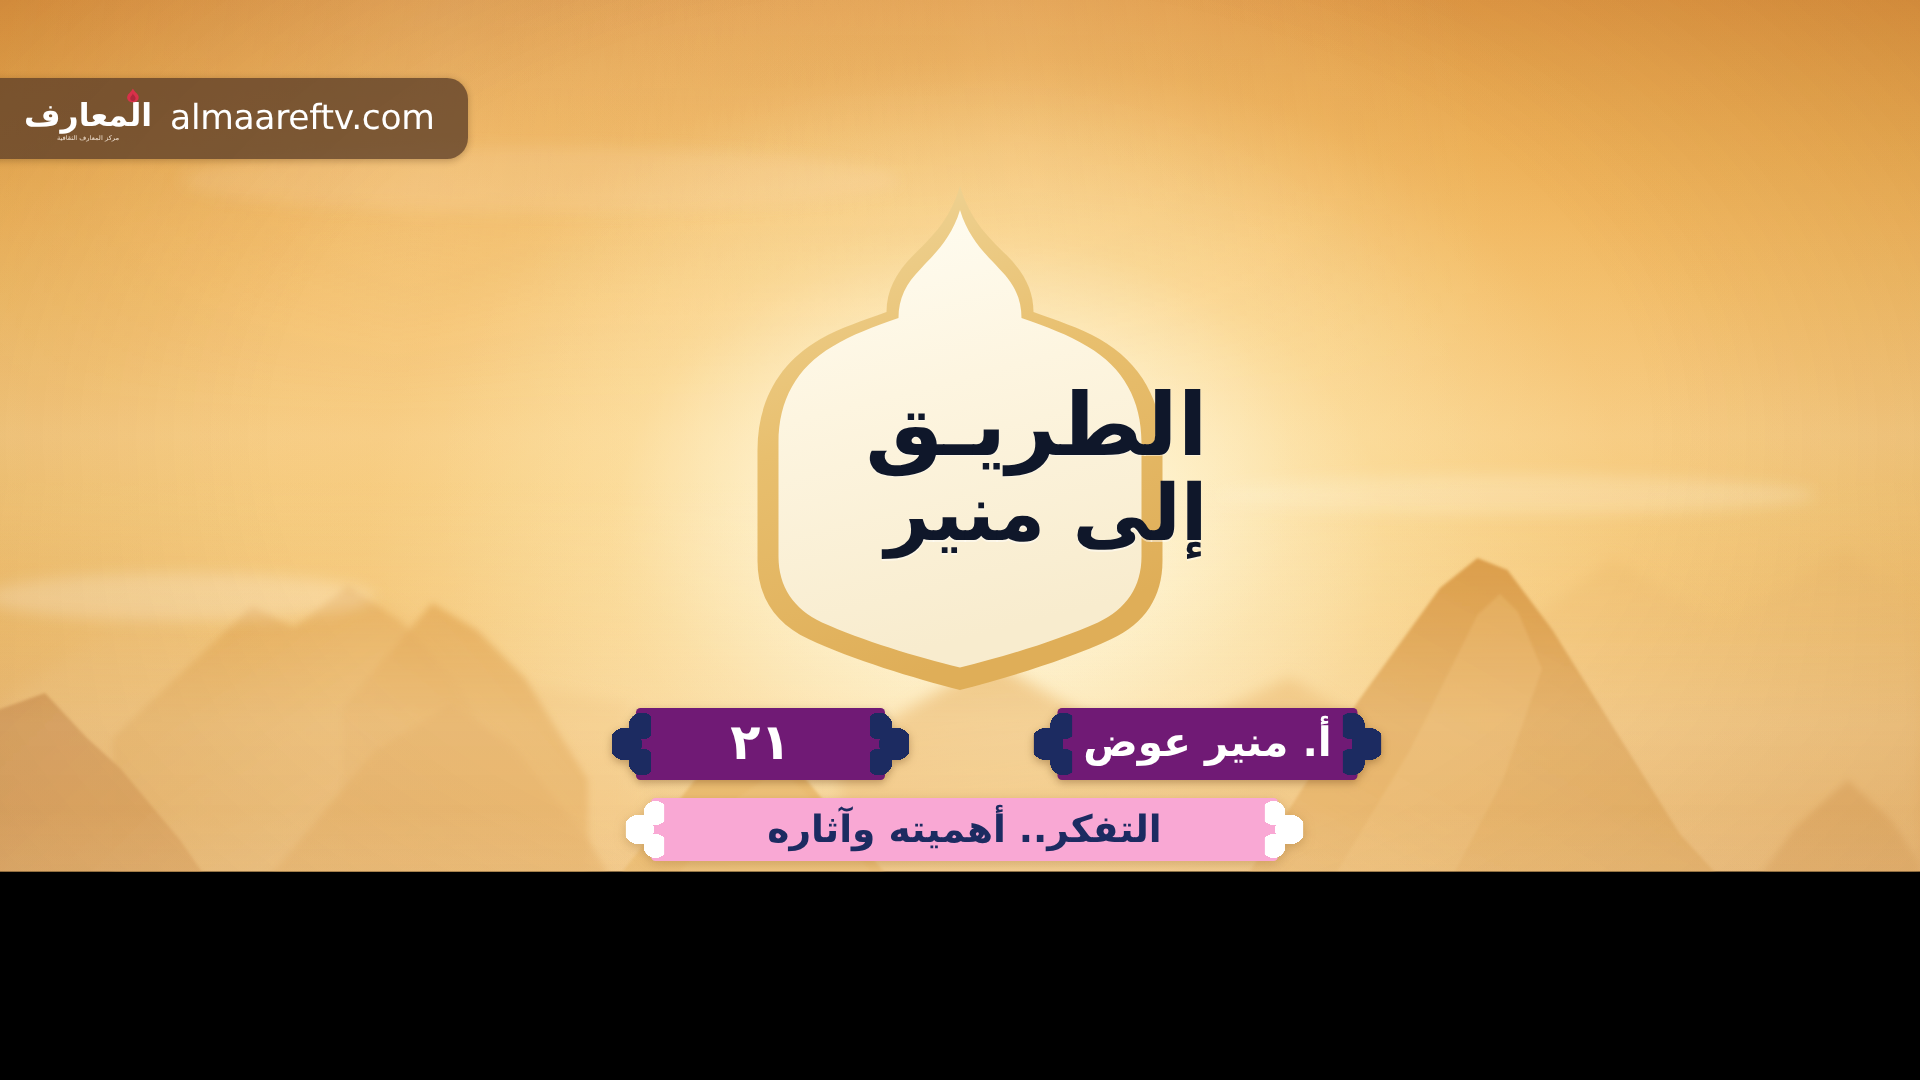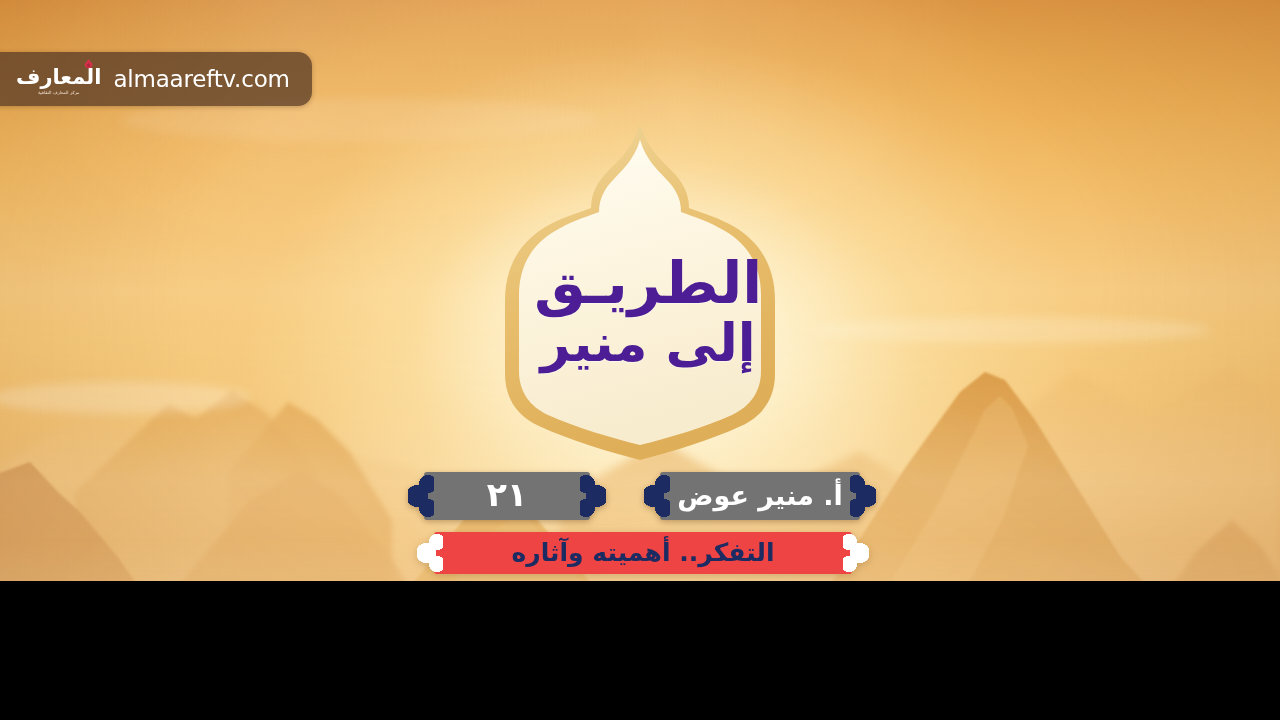--- a/index.html
+++ b/index.html
@@ -154,23 +154,22 @@
     top: 122px;
     transform: translateX(-50%);
     width: 330px;
     height: 340px;
   }
   .medallion svg { display: block; }
   .med-text {
     position: absolute;
     left: 16px; right: 0;
     top: 132px;
-    text-align: center;
     direction: rtl;
-    color: #4c1d95;
+    color: #0f172a;
     font-weight: bold;
     line-height: 1.02;
     text-shadow: 0 1px 0 rgba(255,255,255,0.45);
   }
   .med-line1 {
     font-size: 58px;
     letter-spacing: 1px;
     display: block;
   }
   .med-line2 {
@@ -189,21 +188,21 @@
   }
   .ribbon {
     position: absolute;
     height: 48px;
     display: flex;
     align-items: center;
     justify-content: center;
     color: #ffffff;
     font-weight: bold;
     direction: rtl;
-    background: #737373;
+    background: #701a75;
     filter: drop-shadow(0 2px 3px rgba(90,50,10,0.35));
   }
   .ribbon::before, .ribbon::after {
     content: "";
     position: absolute;
     top: 50%;
     width: 26px;
     height: 44px;
     transform: translateY(-50%);
     background: #1c2b61;
@@ -232,40 +231,40 @@
     width: 166px;
     border-radius: 3px;
   }
   #episode-number {
     font-size: 33px;
     letter-spacing: 1px;
     line-height: 1;
     padding-bottom: 3px;
   }
   #presenter-ribbon {
-    left: 660px;
+    left: 705px;
     width: 200px;
     border-radius: 3px;
     text-align: center;
   }
   #presenter-name {
     font-size: 27px;
     line-height: 1;
     padding-bottom: 2px;
     white-space: nowrap;
   }
 
   
   .title-banner {
     position: absolute;
     left: 434px;
     top: 532px;
     width: 418px;
     height: 42px;
-    background: #ef4444;
+    background: #f9a8d4;
     border-radius: 3px;
     display: flex;
     align-items: center;
     justify-content: center;
     filter: drop-shadow(0 2px 4px rgba(110,65,15,0.26));
   }
   .title-banner::before, .title-banner::after {
     content: "";
     position: absolute;
     top: 50%;

